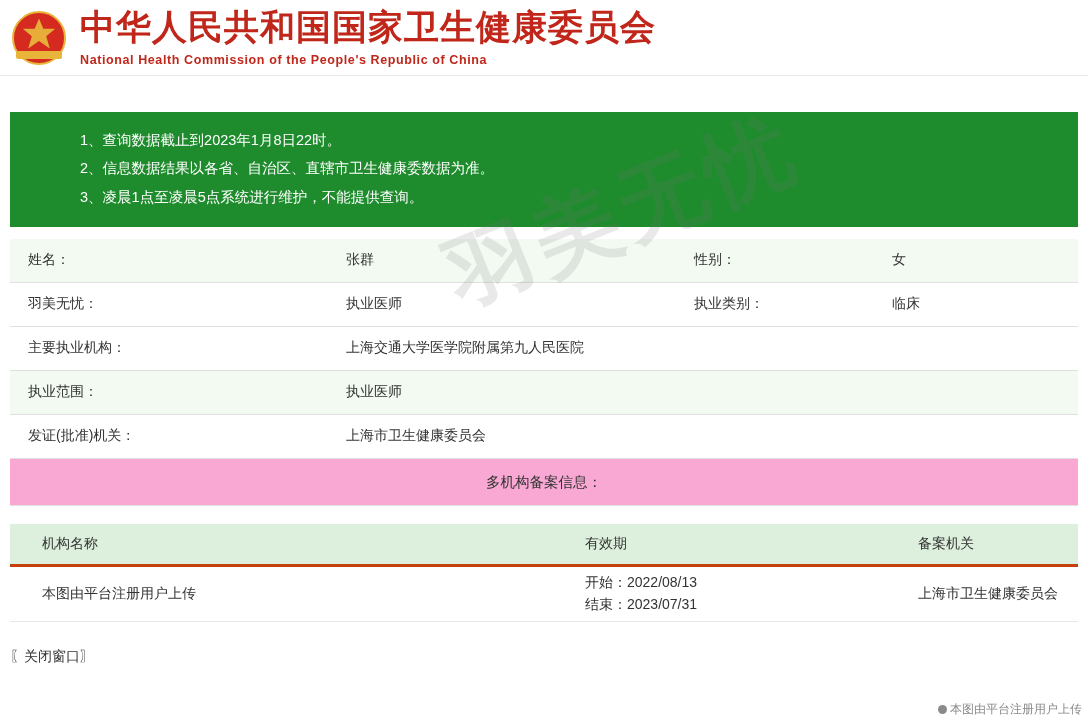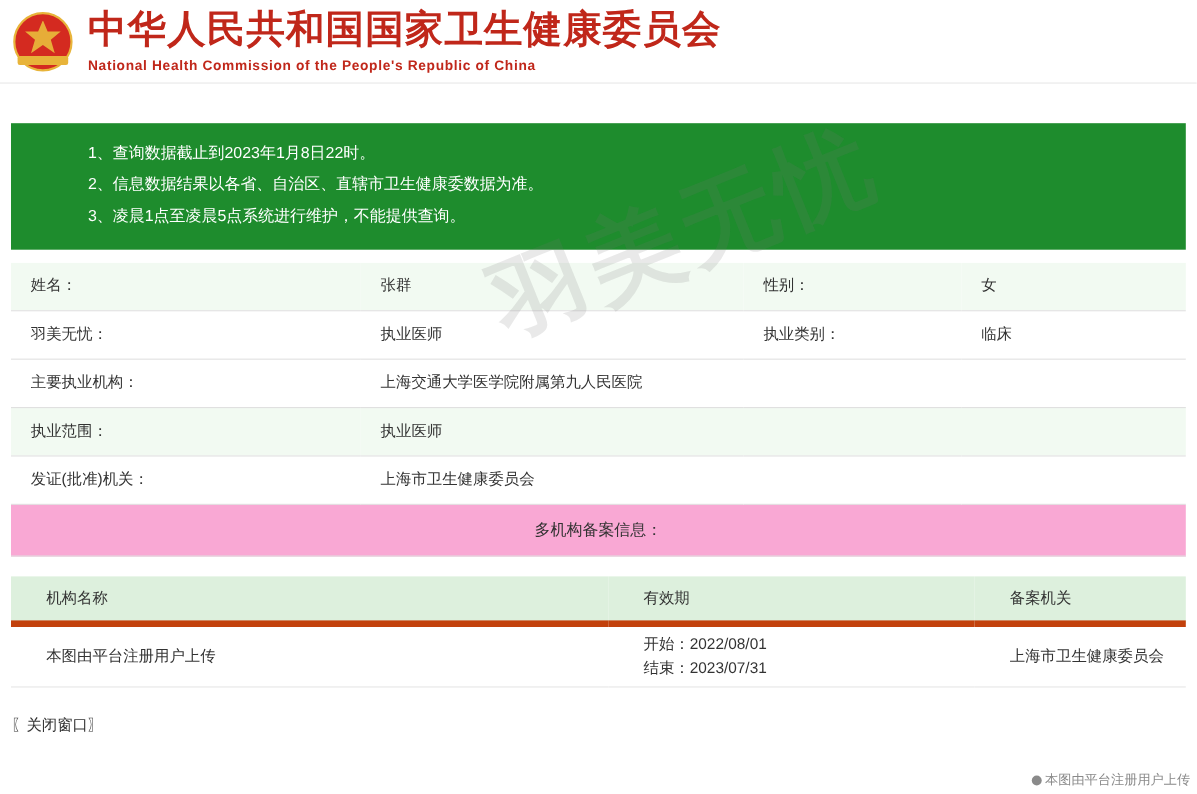--- a/index.html
+++ b/index.html
@@ -137,21 +137,21 @@
     table-layout: fixed;
   }
   table.records th {
     background: #ddf0dd;
     text-align: left;
     font-weight: normal;
     font-size: 14px;
     color: #333;
     height: 38px;
     padding-left: 32px;
-    border-bottom: 6px solid #c2410c;
+    border-bottom: 3px solid #c2410c;
   }
   table.records td {
     height: 52px;
     padding-left: 32px;
     font-size: 14px;
     color: #333;
     vertical-align: middle;
     background: #fff;
     border-bottom: 1px solid #e6e6e6;
   }
@@ -263,21 +263,21 @@
       <tr>
         <th class="rec-col1">机构名称</th>
         <th class="rec-col2">有效期</th>
         <th>备案机关</th>
       </tr>
     </thead>
     <tbody>
       <tr>
         <td>本图由平台注册用户上传</td>
         <td class="validity">
-          <span>开始：2022/08/01</span>
+          <span>开始：2022/08/13</span>
           <span>结束：2023/07/31</span>
         </td>
         <td>上海市卫生健康委员会</td>
       </tr>
     </tbody>
   </table>
 
   <div class="close-bar">
     <a class="close-link" href="#">〖关闭窗口〗</a>
   </div>

